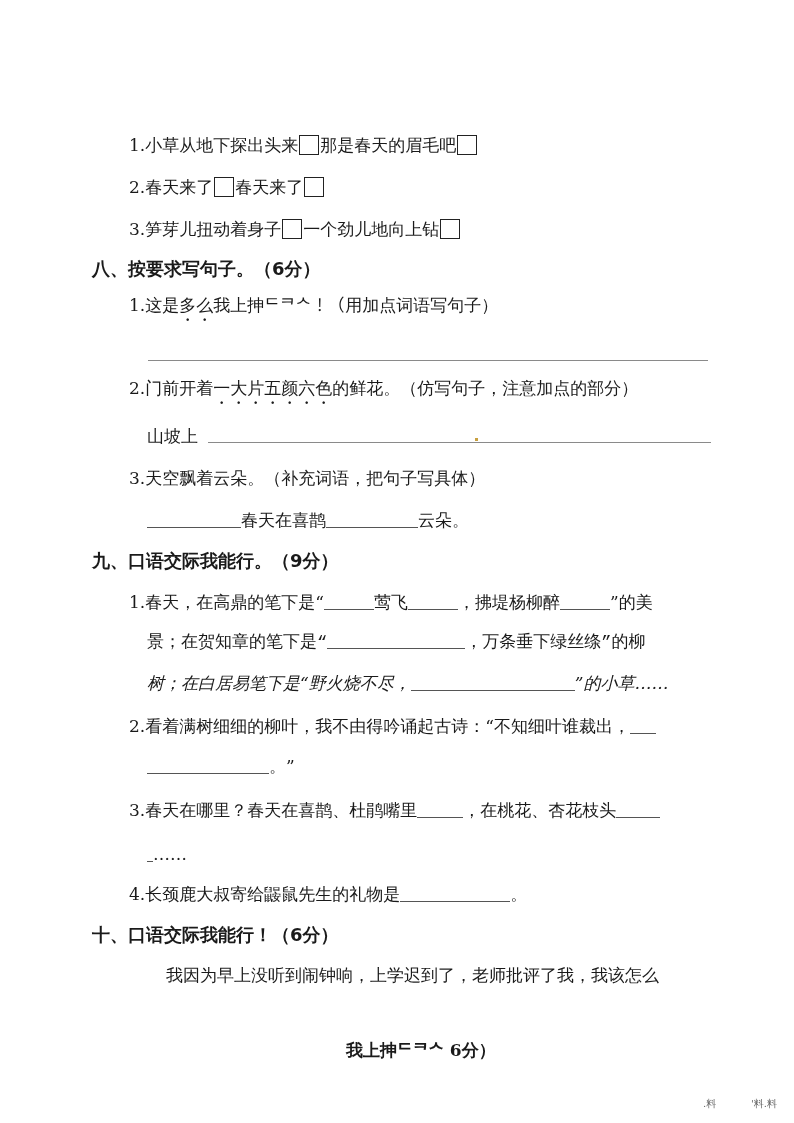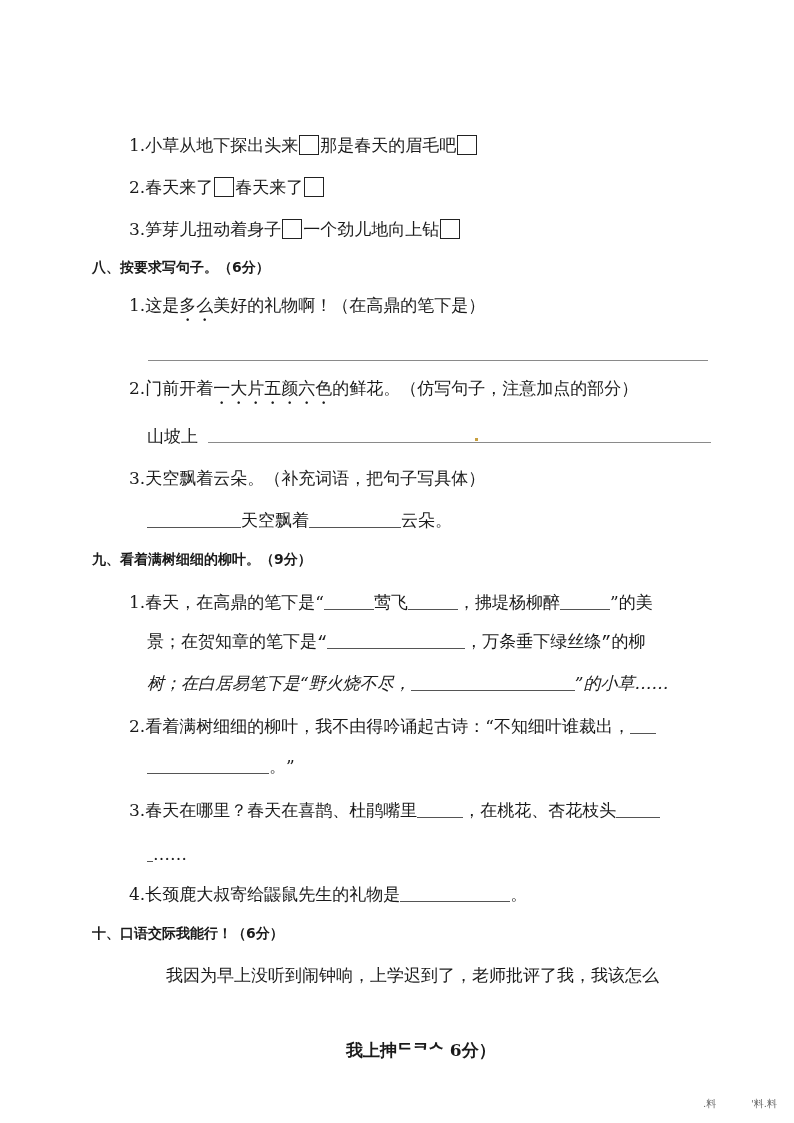--- a/index.html
+++ b/index.html
@@ -3,21 +3,21 @@
 <meta charset="utf-8">
 <style>
   html, body { margin: 0; padding: 0; background: #ffffff; }
   body {
     width: 794px; height: 1123px; position: relative; overflow: hidden;
     font-family: "DejaVu Serif", "Liberation Serif", serif;
     color: #1a1a1a; font-size: 16px;
   }
   .abs { position: absolute; white-space: nowrap; line-height: 1; }
   .q { font-size: 17px; }
-  .h { font-family: "DejaVu Sans", "Liberation Sans", sans-serif; font-weight: bold; font-size: 14px; text-align: center; }
+  .h { font-family: "DejaVu Sans", "Liberation Sans", sans-serif; font-weight: bold; font-size: 18px; text-align: center; }
   .box { display: inline-block; width: 20px; height: 20px; border: 1.3px solid #222; vertical-align: -4px; margin: 0 1px; box-sizing: border-box; }
   .blank { display: inline-block; border-bottom: 1px solid #555; height: 14px; vertical-align: -2px; }
   .dot { position: relative; }
   .dot::after { content: "·"; position: absolute; left: 50%; bottom: -12px; transform: translateX(-50%); font-size: 14px; font-weight: bold; }
   .line { position: absolute; height: 0; border-top: 1.2px solid #8a8a8a; }
   .footer { font-size: 10px; color: #666; }
   .orange { position: absolute; width: 3px; height: 3px; background: #c8a040; }
 </style>
 </head>
 <body>
@@ -28,39 +28,39 @@
 <div class="abs q" style="left:129px; top:177px;">
   <span>2.</span><span>春天来了</span><span class="box"></span><span>春天来了</span><span class="box"></span>
 </div>
 <div class="abs q" style="left:129px; top:219px;">
   <span>3.</span><span>笋芽儿扭动着身子</span><span class="box"></span><span>一个劲儿地向上钻</span><span class="box"></span>
 </div>
 
 <div class="abs h" style="left:92px; top:260px;">八、按要求写句子。（6分）</div>
 
 <div class="abs q" style="left:129px; top:297px;">
-  <span>1.</span><span>这是</span><span class="dot">多</span><span class="dot">么</span><span>美好的礼物啊！（在高鼎的笔下是）</span>
+  <span>1.</span><span>这是</span><span class="dot">多</span><span class="dot">么</span><span>我上抻ᄃᄏᄉ！（用加点词语写句子）</span>
 </div>
 <div class="line" style="left:148px; top:360px; width:560px;"></div>
 
 <div class="abs q" style="left:129px; top:380px;">
   <span>2.</span><span>门前开着</span><span class="dot">一</span><span class="dot">大</span><span class="dot">片</span><span class="dot">五</span><span class="dot">颜</span><span class="dot">六</span><span class="dot">色</span><span>的鲜花。（仿写句子，注意加点的部分）</span>
 </div>
 <div class="abs q" style="left:147px; top:428px;">山坡上</div>
 <div class="line" style="left:208px; top:442px; width:503px;"></div>
 <div class="orange" style="left:475px; top:438px;"></div>
 
 <div class="abs q" style="left:129px; top:470px;">
   <span>3.</span><span>天空飘着云朵。（补充词语，把句子写具体）</span>
 </div>
 <div class="abs q" style="left:147px; top:512px;">
-  <span class="blank" style="width:94px;"></span><span>天空飘着</span><span class="blank" style="width:92px;"></span><span>云朵。</span>
+  <span class="blank" style="width:94px;"></span><span>春天在喜鹊</span><span class="blank" style="width:92px;"></span><span>云朵。</span>
 </div>
 
-<div class="abs h" style="left:92px; top:552px;">九、看着满树细细的柳叶。（9分）</div>
+<div class="abs h" style="left:92px; top:552px;">九、口语交际我能行。（9分）</div>
 
 <div class="abs q" style="left:129px; top:594px;">
   <span>1.</span><span>春天，在高鼎的笔下是“</span><span class="blank" style="width:50px;"></span><span>莺飞</span><span class="blank" style="width:50px;"></span><span>，拂堤杨柳醉</span><span class="blank" style="width:50px;"></span><span>”的美</span>
 </div>
 <div class="abs q" style="left:147px; top:634px;font-family:Liberation Mono, monospace;">
   <span>景；在贺知章的笔下是“</span><span class="blank" style="width:138px;"></span><span>，万条垂下绿丝绦”的柳</span>
 </div>
 <div class="abs q" style="left:147px; top:675px;font-style:italic;">
   <span>树；在白居易笔下是“野火烧不尽，</span><span class="blank" style="width:164px;"></span><span>”的小草……</span>
 </div>

